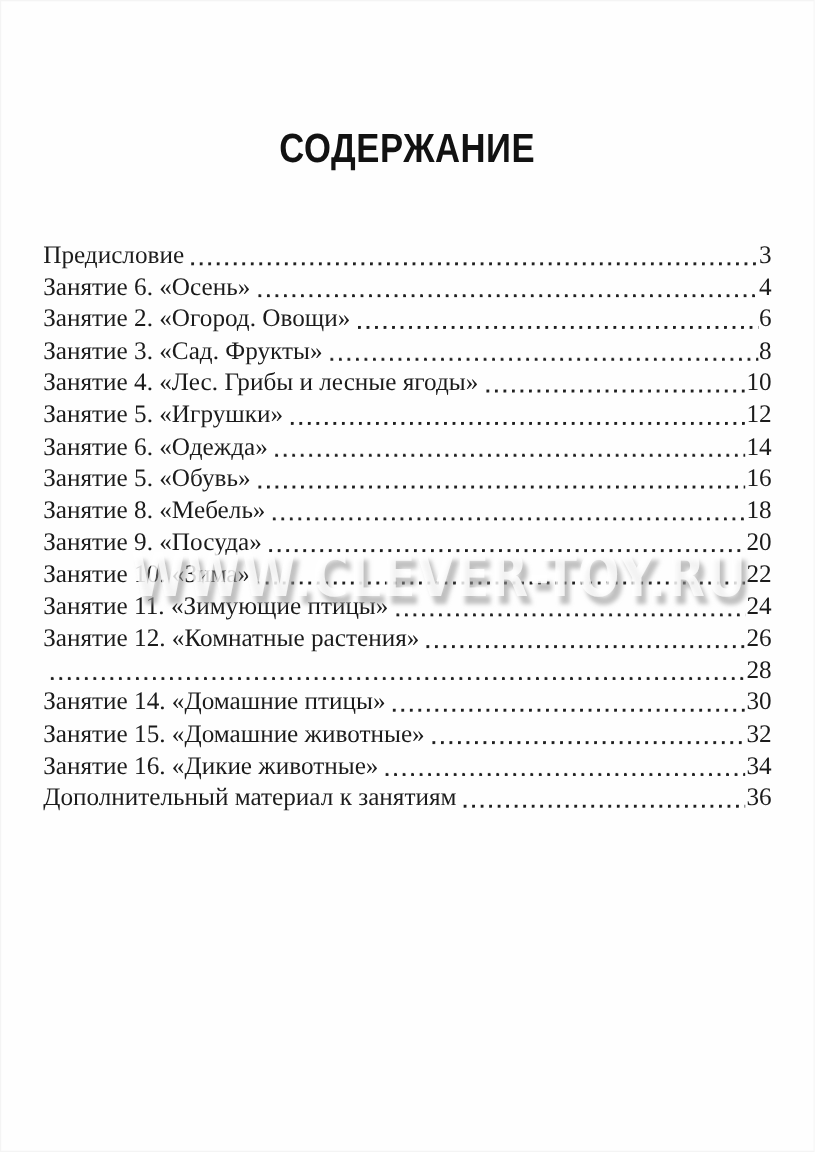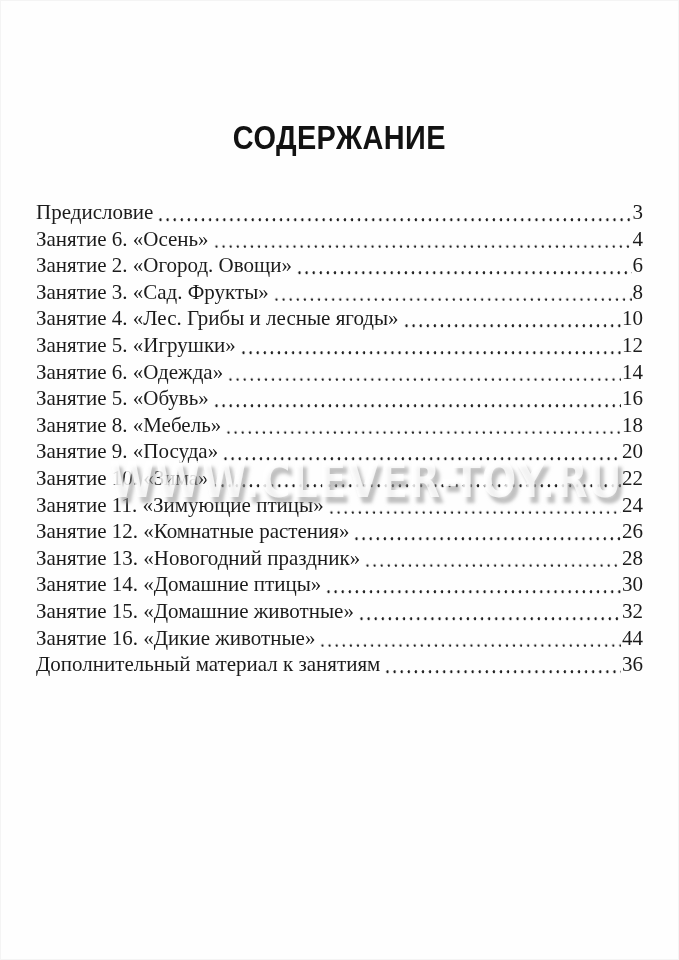--- a/index.html
+++ b/index.html
@@ -16,21 +16,21 @@
     position: absolute;
     inset: 0;
     background: #fefefe;
     box-shadow: inset 0 0 0 1px #f4f4f4;
   }
   .title {
     position: absolute;
     top: 101px;
     left: 0;
     right: 0;
-    margin: 17px;
+    margin: 4px;
     text-align: center;
     font-family: "Liberation Sans", sans-serif;
     font-weight: bold;
     font-size: 34px;
     color: #121212;
     white-space: nowrap;
   }
   .title-inner {
     display: inline-block;
     transform: scaleX(0.85);
@@ -150,38 +150,37 @@
         <span class="lbl">Занятие 11. «Зимующие птицы»</span>
         <span class="lead"></span>
         <span class="pg">24</span>
       </div>
       <div class="row">
         <span class="lbl">Занятие 12. «Комнатные растения»</span>
         <span class="lead"></span>
         <span class="pg">26</span>
       </div>
       <div class="row">
-        <span class="lbl">Занятие 13. «Новогодний праздник»</span>
         <span class="lead"></span>
         <span class="pg">28</span>
       </div>
       <div class="row">
         <span class="lbl">Занятие 14. «Домашние птицы»</span>
         <span class="lead"></span>
         <span class="pg">30</span>
       </div>
       <div class="row">
         <span class="lbl">Занятие 15. «Домашние животные»</span>
         <span class="lead"></span>
         <span class="pg">32</span>
       </div>
       <div class="row">
         <span class="lbl">Занятие 16. «Дикие животные»</span>
         <span class="lead"></span>
-        <span class="pg">44</span>
+        <span class="pg">34</span>
       </div>
       <div class="row">
         <span class="lbl">Дополнительный материал к занятиям</span>
         <span class="lead"></span>
         <span class="pg">36</span>
       </div>
     </div>
 
   <div class="watermark"><span class="watermark-inner">WWW.CLEVER-TOY.RU</span></div>
 

